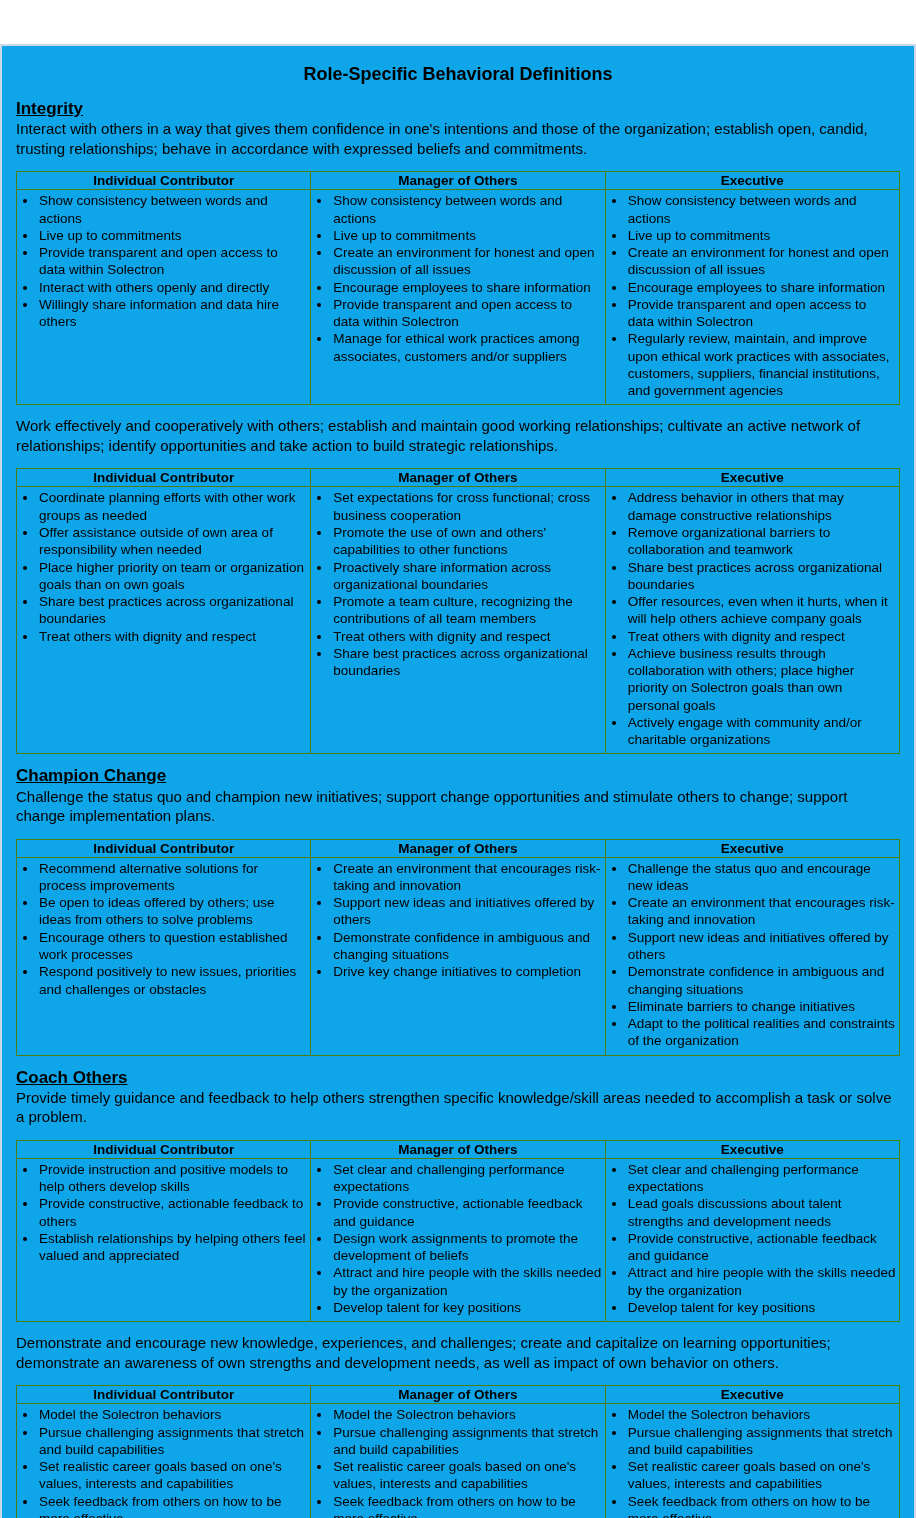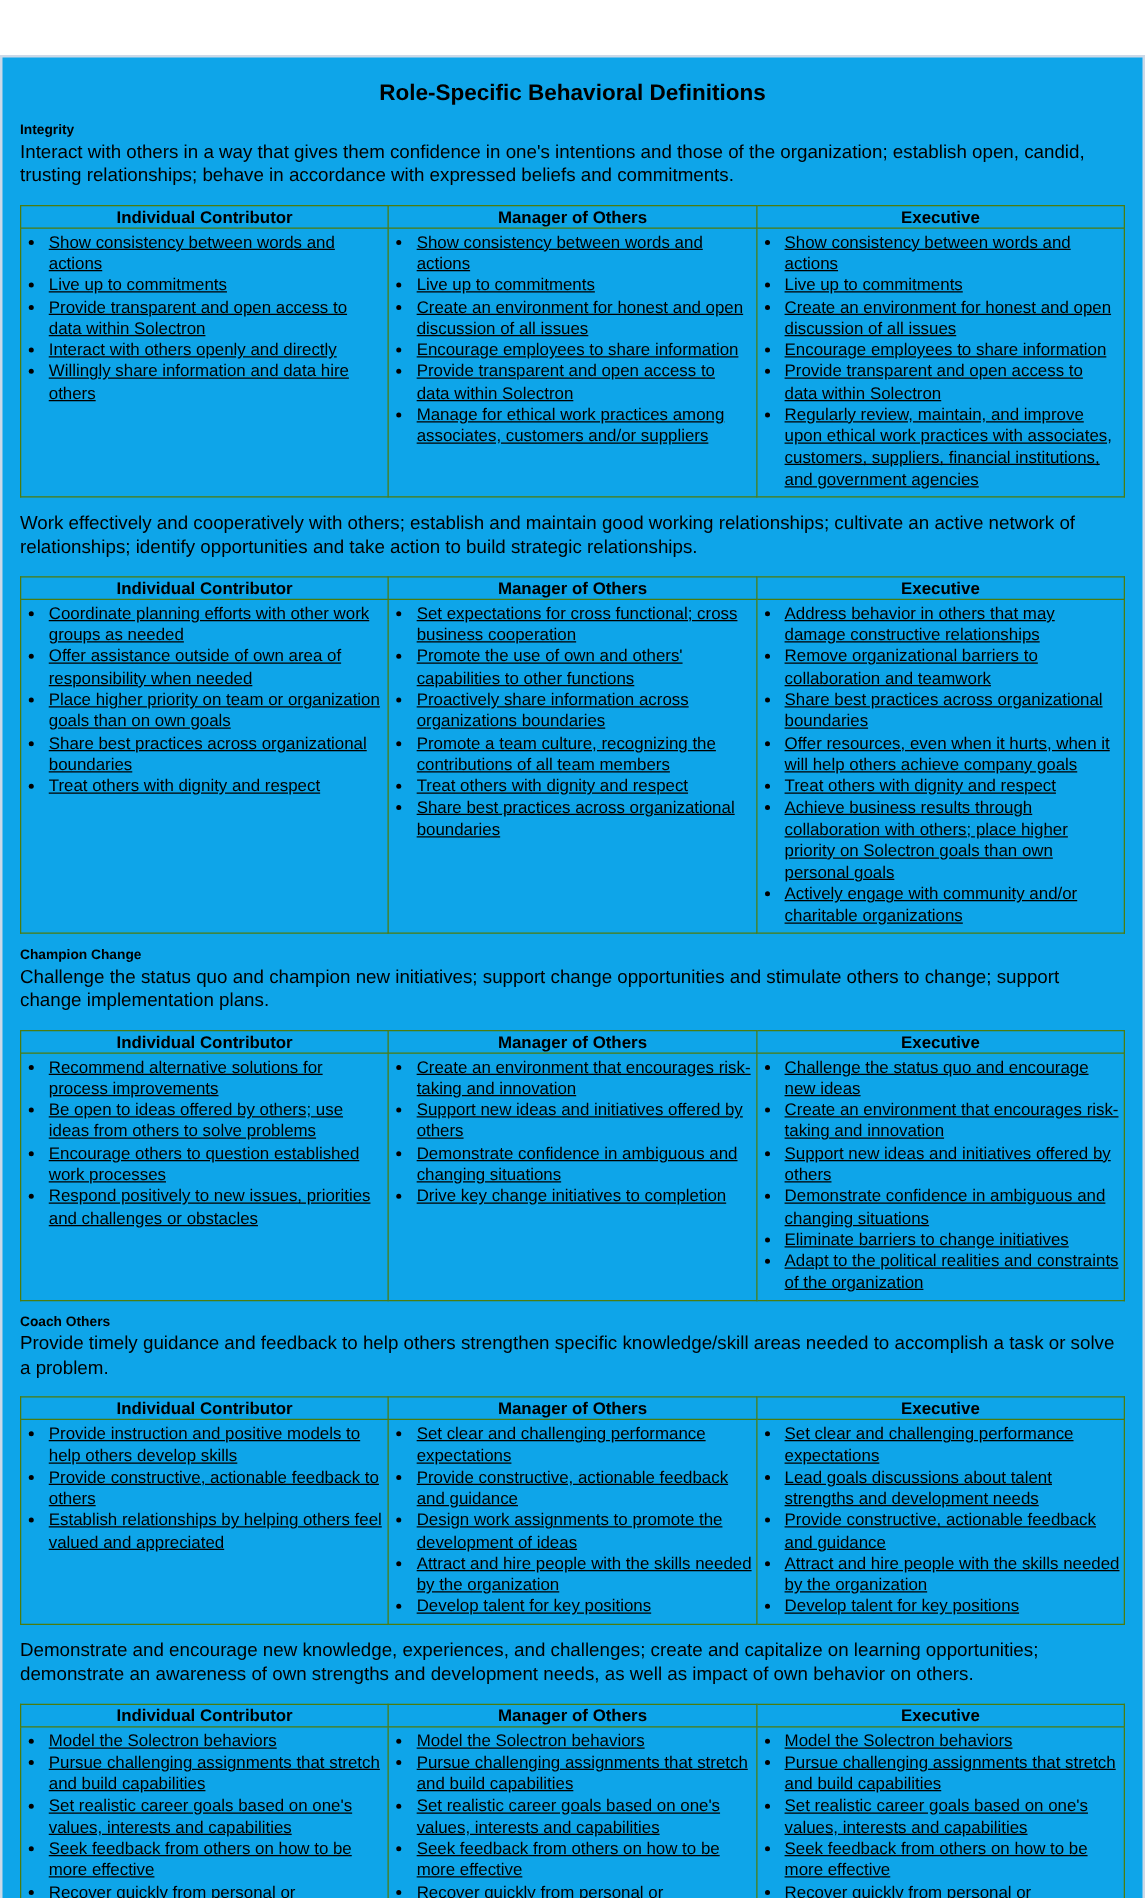--- a/index.html
+++ b/index.html
@@ -5,27 +5,27 @@
   html, body { margin: 0; padding: 0; background: #ffffff; }
   body { font-family: "Liberation Sans", sans-serif; color: #000; }
   .page {
     width: 916px; height: 1518px; box-sizing: border-box;
     border: 2px solid #ccd9e8;
     padding: 6px 14px 0 14px;
     position: relative; overflow: hidden; background: #0ea5e9; margin-top: 44px;
   }
   .doc-title { font-size: 18px; font-weight: bold; text-align: center; margin: 12px 0 13px 0; }
   .sec { margin: 0 0 11px 0; }
-  .sec-h { font-size: 11px; font-weight: bold; margin: 0; line-height: 1.25; }
+  .sec-h { font-size: 17px; font-weight: bold; margin: 0; line-height: 1.25; text-decoration: underline; }
   .sec-d { font-size: 15px; margin: 0 0 13px 0; line-height: 1.3; }
   table.deftable { width: 100%; border-collapse: collapse; table-layout: fixed; }
   .deftable th, .deftable td { border: 1px solid #4d7c0f; }
   .deftable th { font-size: 13.5px; font-weight: bold; text-align: center; padding: 0 2px; height: 17px; }
   .deftable td { vertical-align: top; padding: 2px 3px 5px 3px; }
-  ul.blist { margin: 0; padding-left: 18px; font-size: 13.5px; line-height: 1.28; list-style: disc outside; text-decoration: underline; }
+  ul.blist { margin: 0; padding-left: 18px; font-size: 13.5px; line-height: 1.28; list-style: disc outside; }
   ul.blist li { padding-left: 1px; margin: 0; }
   .bottom-bar { position: absolute; left: 0; right: 0; bottom: 0; height: 8px; background: #000; }
 </style>
 </head>
 <body>
 
 <div class="page">
 
   <h1 class="doc-title">Role-Specific Behavioral Definitions</h1>
 
@@ -94,21 +94,21 @@
                 <li>Offer assistance outside of own area of responsibility when needed</li>
                 <li>Place higher priority on team or organization goals than on own goals</li>
                 <li>Share best practices across organizational boundaries</li>
                 <li>Treat others with dignity and respect</li>
               </ul>
             </td>
           <td>
               <ul class="blist">
                 <li>Set expectations for cross functional; cross business cooperation</li>
                 <li>Promote the use of own and others' capabilities to other functions</li>
-                <li>Proactively share information across organizations boundaries</li>
+                <li>Proactively share information across organizational boundaries</li>
                 <li>Promote a team culture, recognizing the contributions of all team members</li>
                 <li>Treat others with dignity and respect</li>
                 <li>Share best practices across organizational boundaries</li>
               </ul>
             </td>
           <td>
               <ul class="blist">
                 <li>Address behavior in others that may damage constructive relationships</li>
                 <li>Remove organizational barriers to collaboration and teamwork</li>
                 <li>Share best practices across organizational boundaries</li>
@@ -184,21 +184,21 @@
               <ul class="blist">
                 <li>Provide instruction and positive models to help others develop skills</li>
                 <li>Provide constructive, actionable feedback to others</li>
                 <li>Establish relationships by helping others feel valued and appreciated</li>
               </ul>
             </td>
           <td>
               <ul class="blist">
                 <li>Set clear and challenging performance expectations</li>
                 <li>Provide constructive, actionable feedback and guidance</li>
-                <li>Design work assignments to promote the development of ideas</li>
+                <li>Design work assignments to promote the development of beliefs</li>
                 <li>Attract and hire people with the skills needed by the organization</li>
                 <li>Develop talent for key positions</li>
               </ul>
             </td>
           <td>
               <ul class="blist">
                 <li>Set clear and challenging performance expectations</li>
                 <li>Lead goals discussions about talent strengths and development needs</li>
                 <li>Provide constructive, actionable feedback and guidance</li>
                 <li>Attract and hire people with the skills needed by the organization</li>

